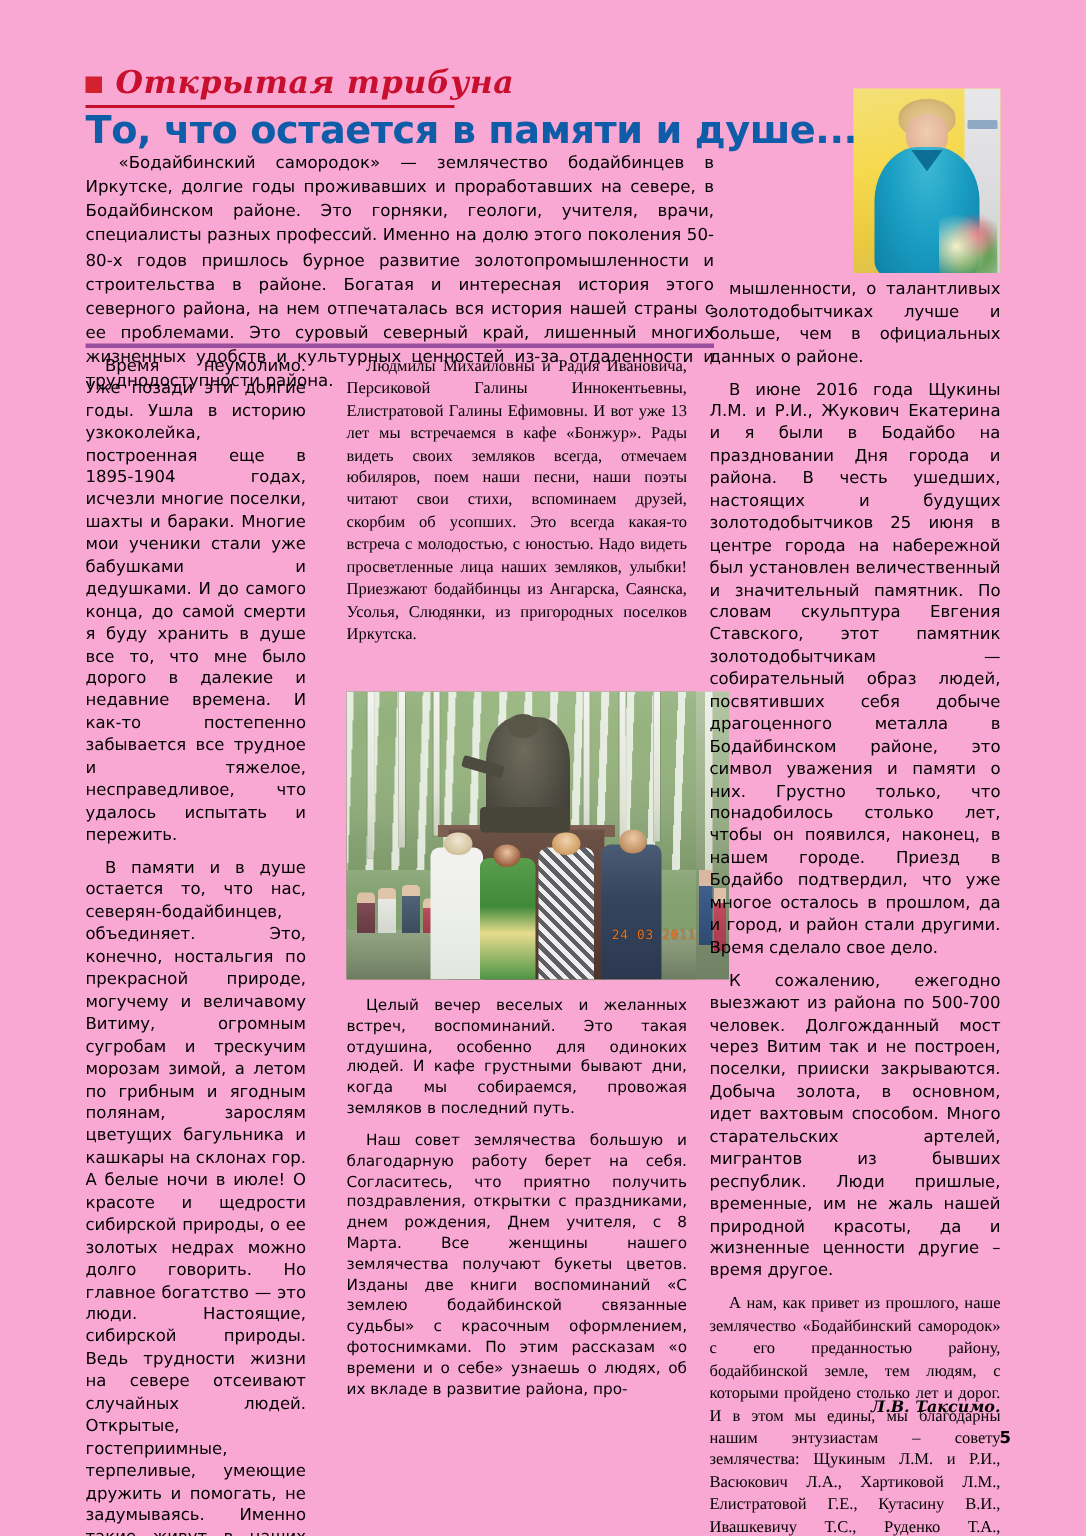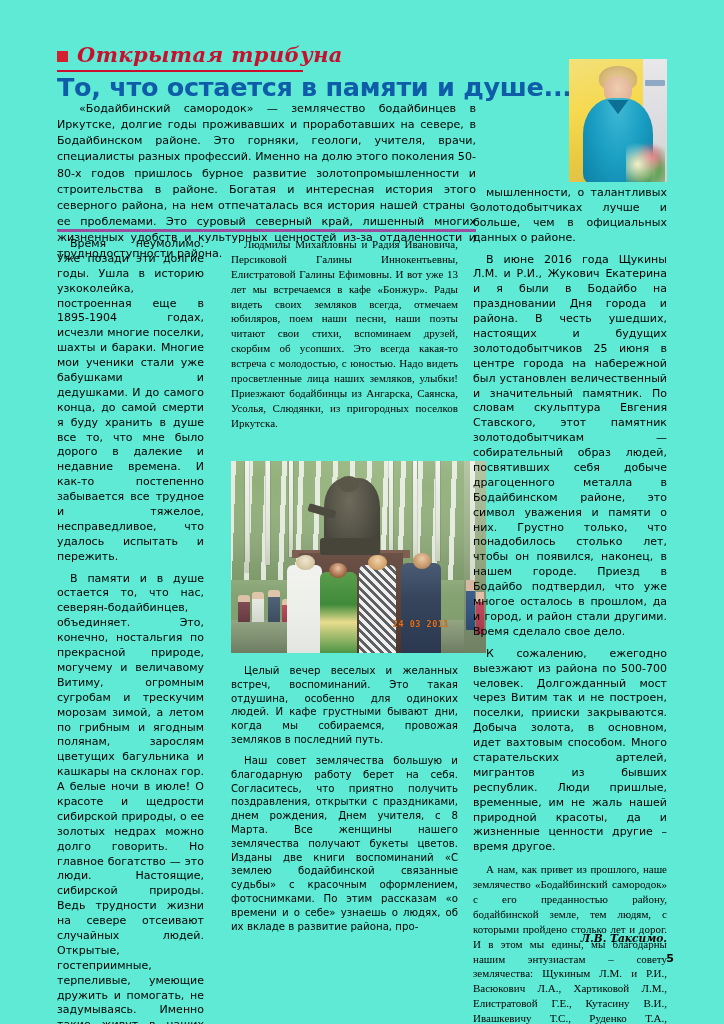--- a/index.html
+++ b/index.html
@@ -7,21 +7,21 @@
     padding: 0;
     background: #ffffff;
   }
   body {
     font-family: "DejaVu Sans", sans-serif;
   }
   #page {
     position: relative;
     width: 724px;
     height: 1024px;
-    background: #5eead4;
+    background: #f9a8d4;
     overflow: hidden;
     box-sizing: border-box;
   }
 
   
   .rubric {
     position: absolute;
     left: 57px;
     top: 44px;
     width: 415px;
@@ -237,25 +237,25 @@
     border-radius: 50%;
   }
   .ph-bg-person {
     position: absolute;
     bottom: 16%;
     border-radius: 3px 3px 0 0;
     opacity: 0.92;
   }
   .ph-date {
     position: absolute;
-    right: 15px;
+    right: 0;
     bottom: 24px;
     font-family: "DejaVu Sans Mono", monospace;
     font-size: 8.5px;
-    font-weight: 700;
+    font-weight: 400;
     color: #e8711a;
     letter-spacing: 0.5px;
     text-shadow: 0 0 1px rgba(0,0,0,0.4);
     text-align: right;
   }
 
   
   .photo-edge {
     position: absolute;
     left: 464px;

